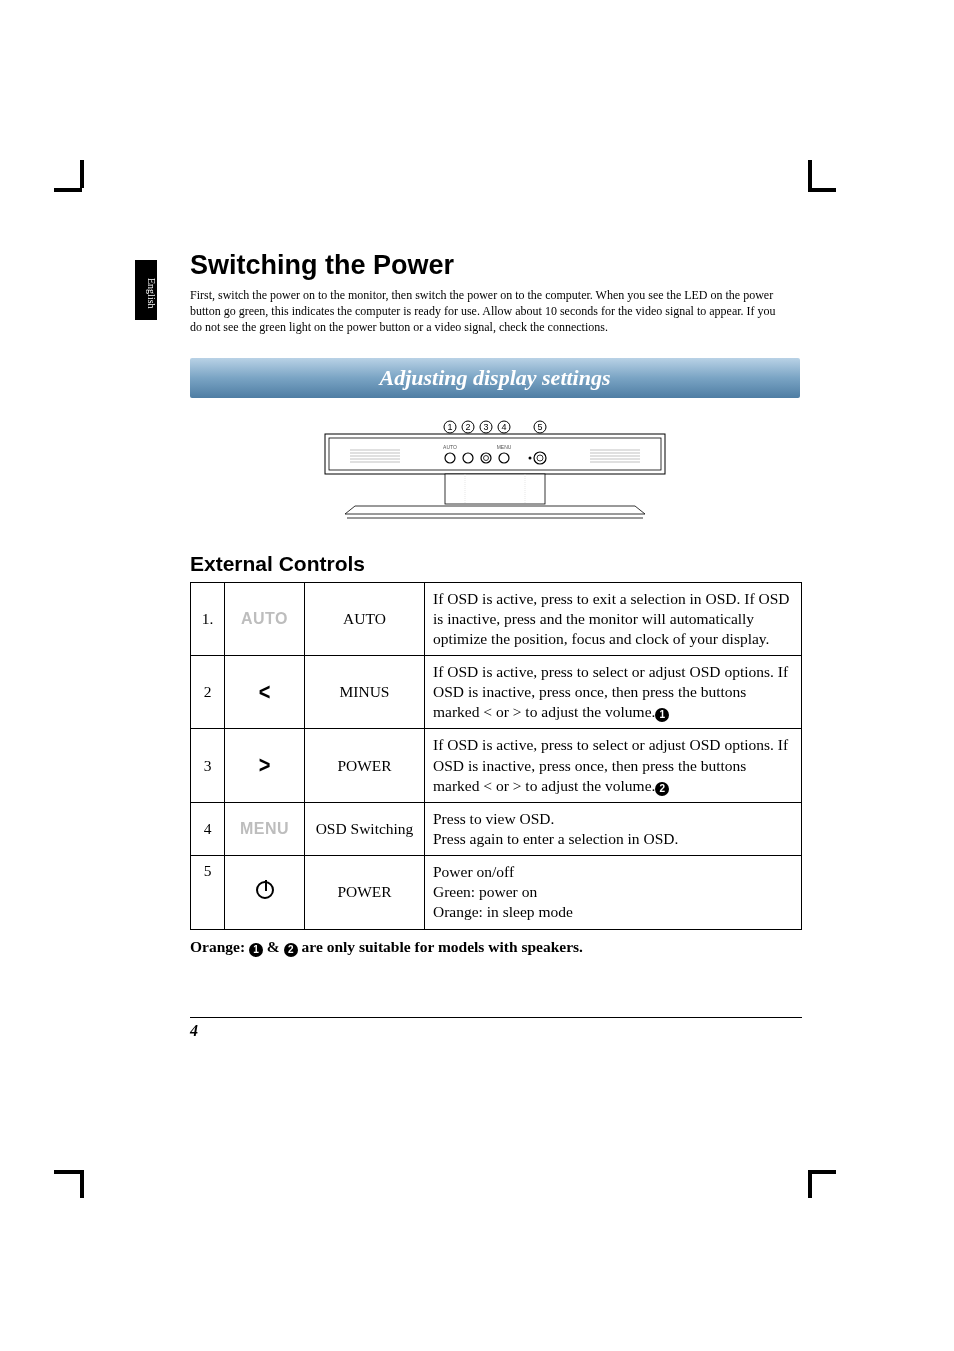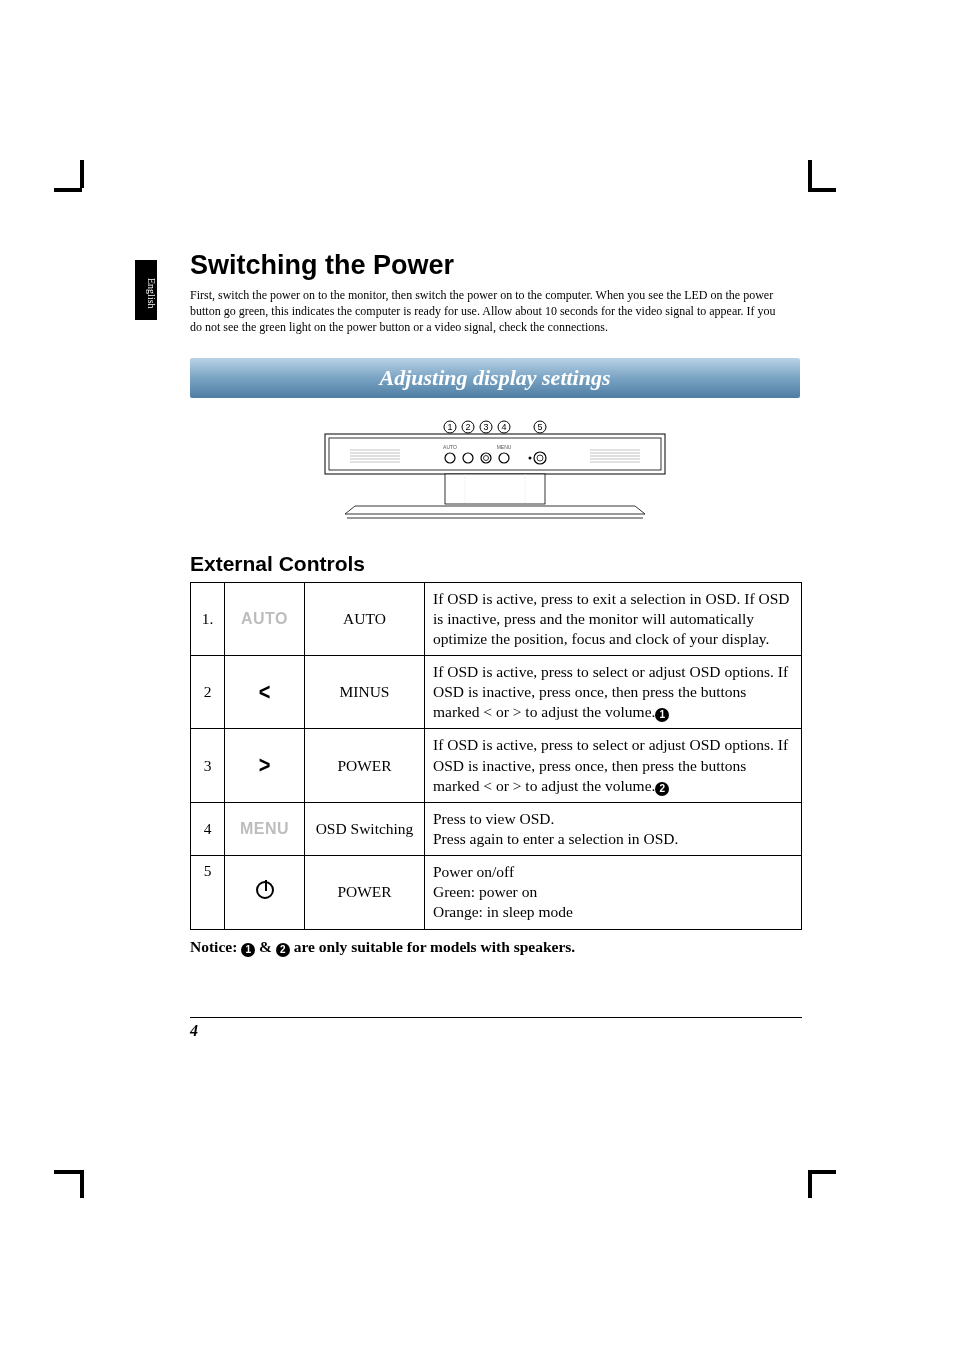--- a/index.html
+++ b/index.html
@@ -286,19 +286,19 @@
     <tr>
       <td class="num num-top">5</td>
       <td class="icon"><span class="icon-power"></span></td>
       <td class="name">POWER</td>
       <td class="desc">Power on/off<br>Green: power on<br>Orange: in sleep mode</td>
     </tr>
   </tbody>
     </table>
 
   <p class="notice">
-    <span>Notice: </span><span class="footnote-sym">1</span><span> &amp; </span><span class="footnote-sym">2</span><span> are only suitable for models with speakers.</span>
+    <span>Orange: </span><span class="footnote-sym">1</span><span> &amp; </span><span class="footnote-sym">2</span><span> are only suitable for models with speakers.</span>
   </p>
 
   <hr class="page-rule">
   <div class="page-number">4</div>
 
 </div>
 
 </body></html>

